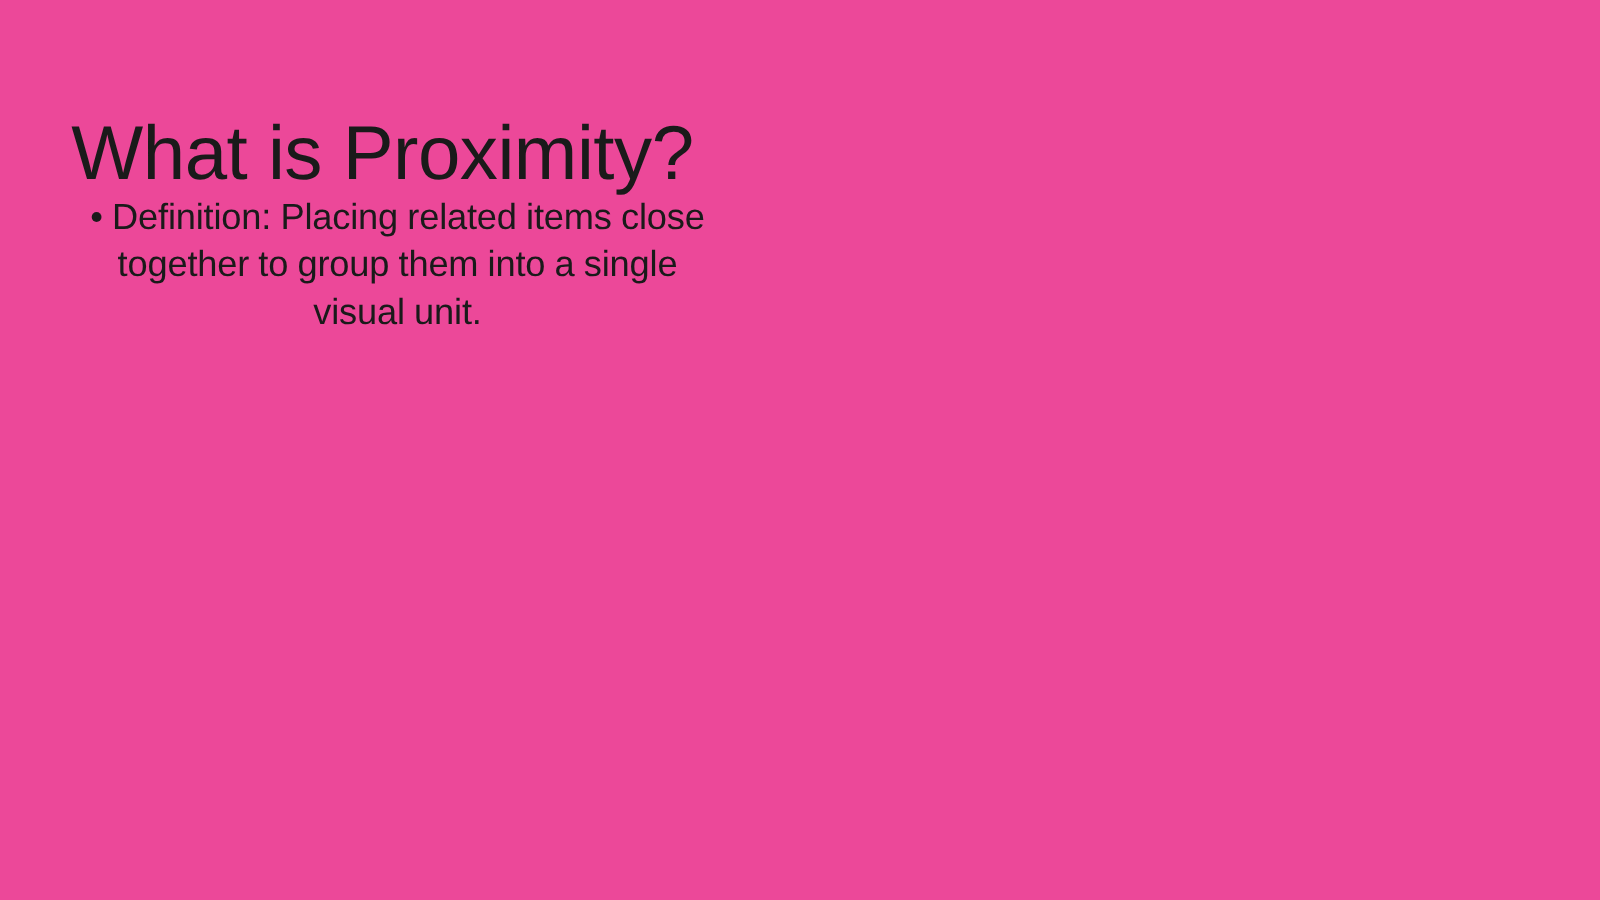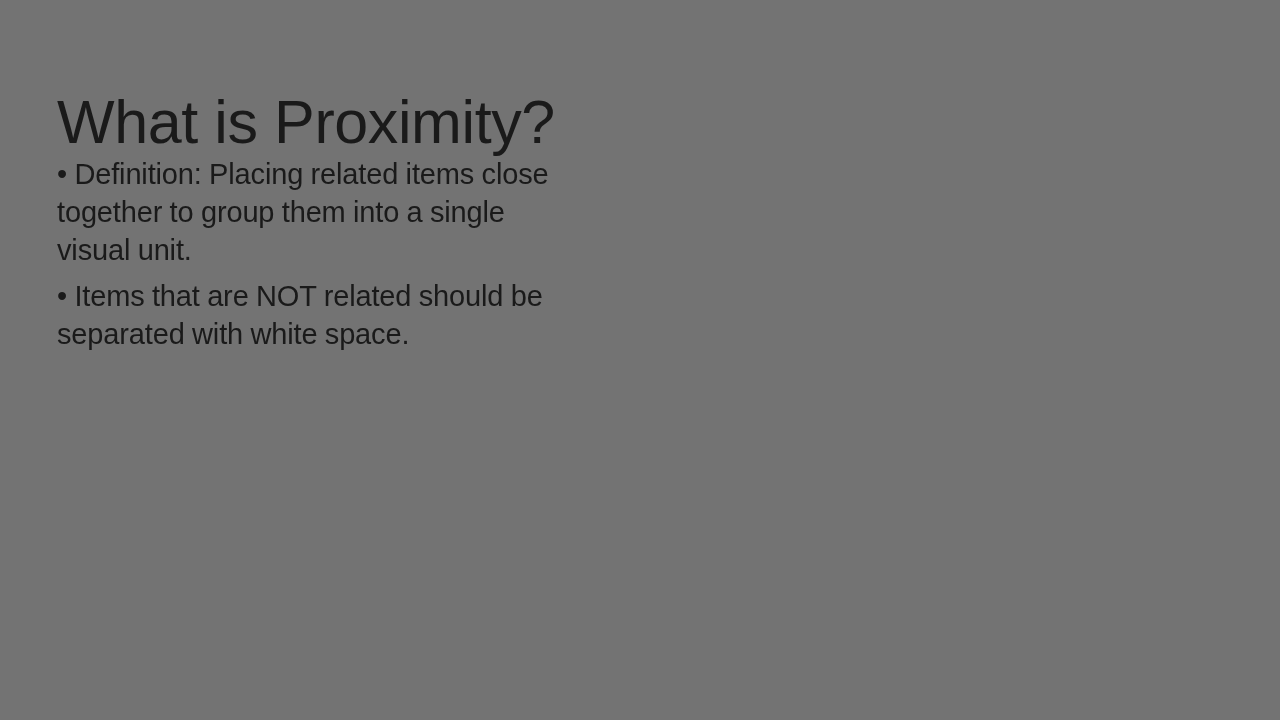--- a/index.html
+++ b/index.html
@@ -13,21 +13,21 @@
     height: 720px;
     background: #ffffff;
     font-family: "Liberation Sans", sans-serif;
     overflow: hidden;
   }
 
   #slide {
     position: relative;
     width: 1280px;
     height: 720px;
-    background: #737373;
+    background: #ec4899;
     box-sizing: border-box;
   }
 
   #slide-title {
     position: absolute;
     left: 57px;
     top: 49px;
     width: 900px;
     font-size: 61px;
     line-height: 1.08;
@@ -44,38 +44,37 @@
     width: 522px;
   }
 
   .bullet-line {
     font-size: 29px;
     line-height: 38px;
     font-weight: 400;
     letter-spacing: -0.15px;
     color: #1a1a1a;
     margin: 0 0 8px 0;
-    text-align: left;
+    text-align: center;
     word-spacing: -0.5px;
   }
 
   .bullet-line:last-child {
     margin-bottom: 0;
   }
 </style>
 </head>
 <body>
 
 <div id="slide">
 
   <h1 id="slide-title">What is Proximity?</h1>
 
   <div id="body-block">
 
     <p class="bullet-line">• Definition: Placing related items close together to group them into a single visual unit.</p>
 
-    <p class="bullet-line">• Items that are NOT related should be separated with white space.</p>
 
 
 
   </div>
 
 </div>
 
 </body></html>

